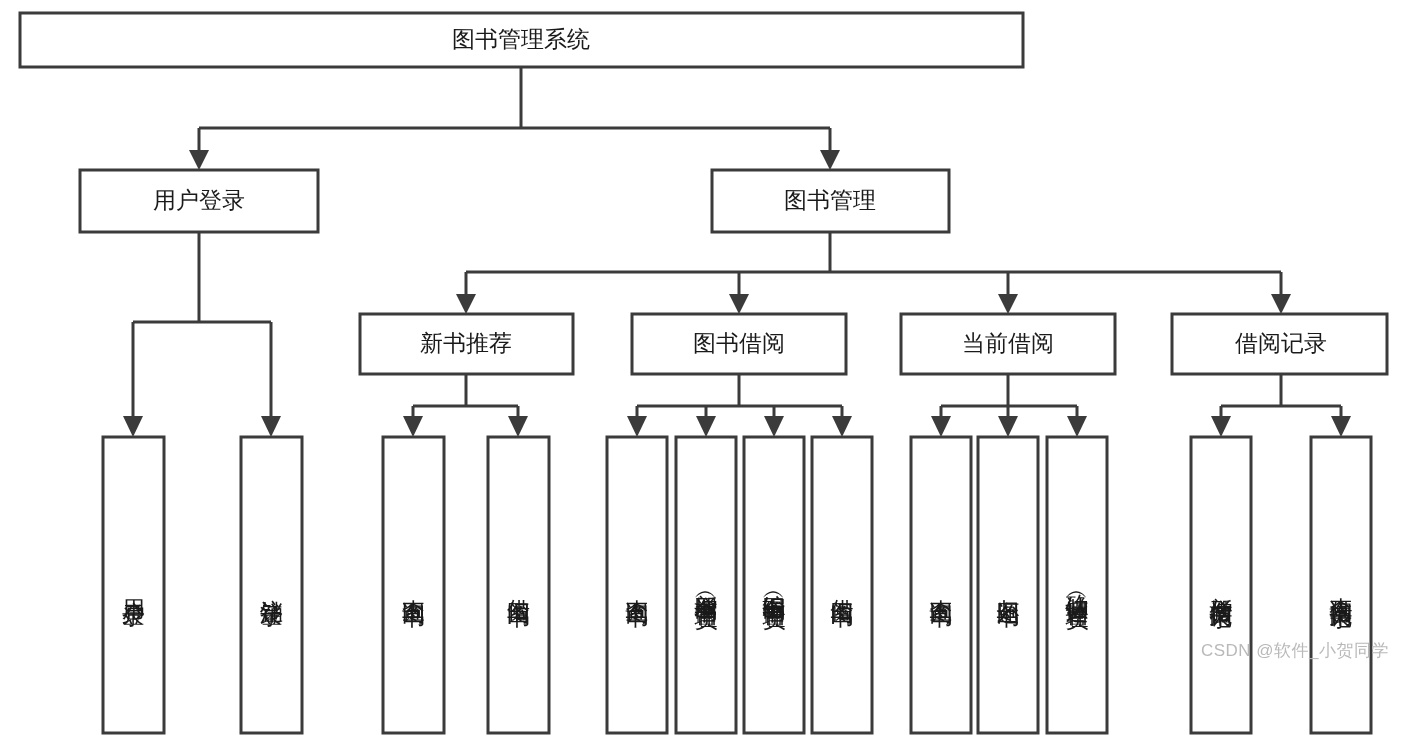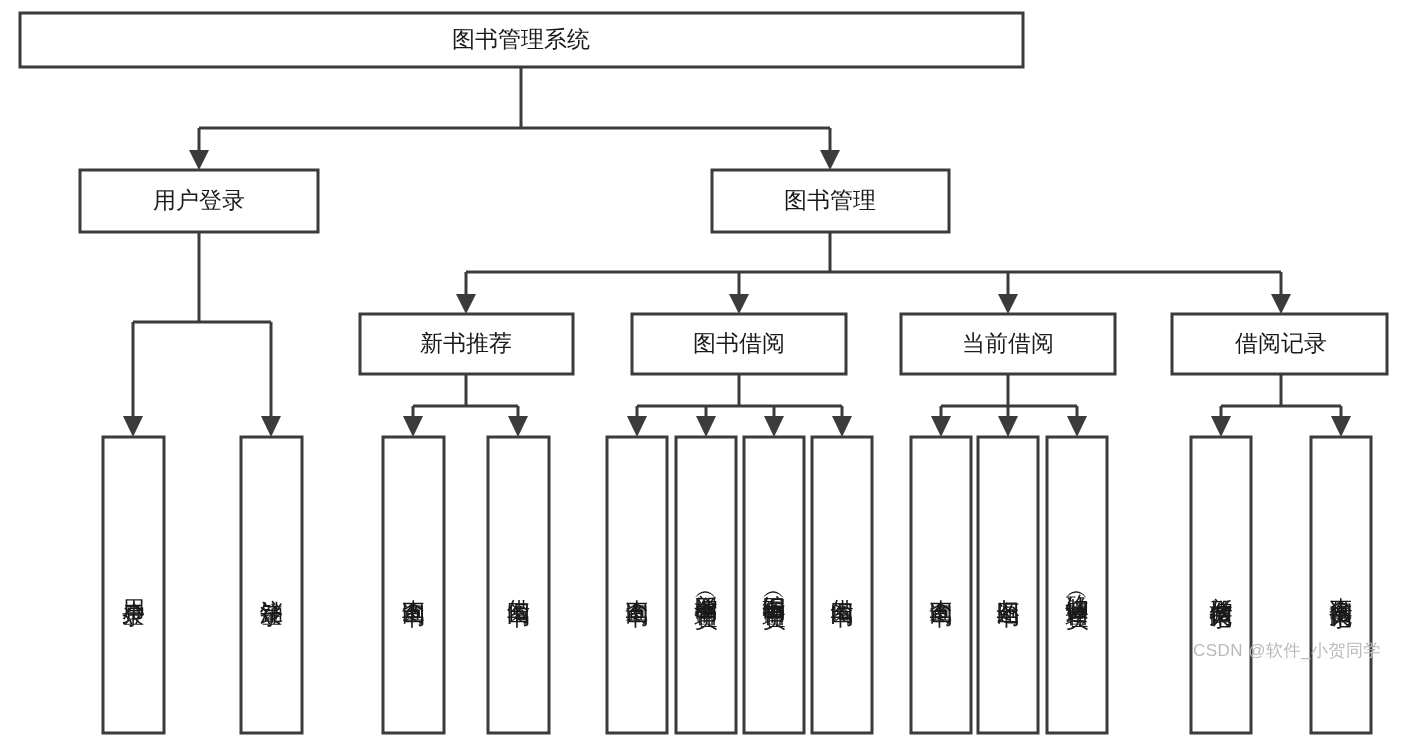--- a/index.html
+++ b/index.html
@@ -57,21 +57,21 @@
     letter-spacing: 2px;
     line-height: 1;
     white-space: nowrap;
     display: flex;
     align-items: center;
     justify-content: center;
     pointer-events: none;
   }
   .watermark {
     position: absolute;
-    right: 24px;
+    right: 16px;
     bottom: 6px;
     font-family: "Liberation Sans", "DejaVu Sans", sans-serif;
     font-size: 17px;
     color: #b9b9b9;
     letter-spacing: 0.5px;
     white-space: nowrap;
   }
 </style>
 </head>
 <body>

